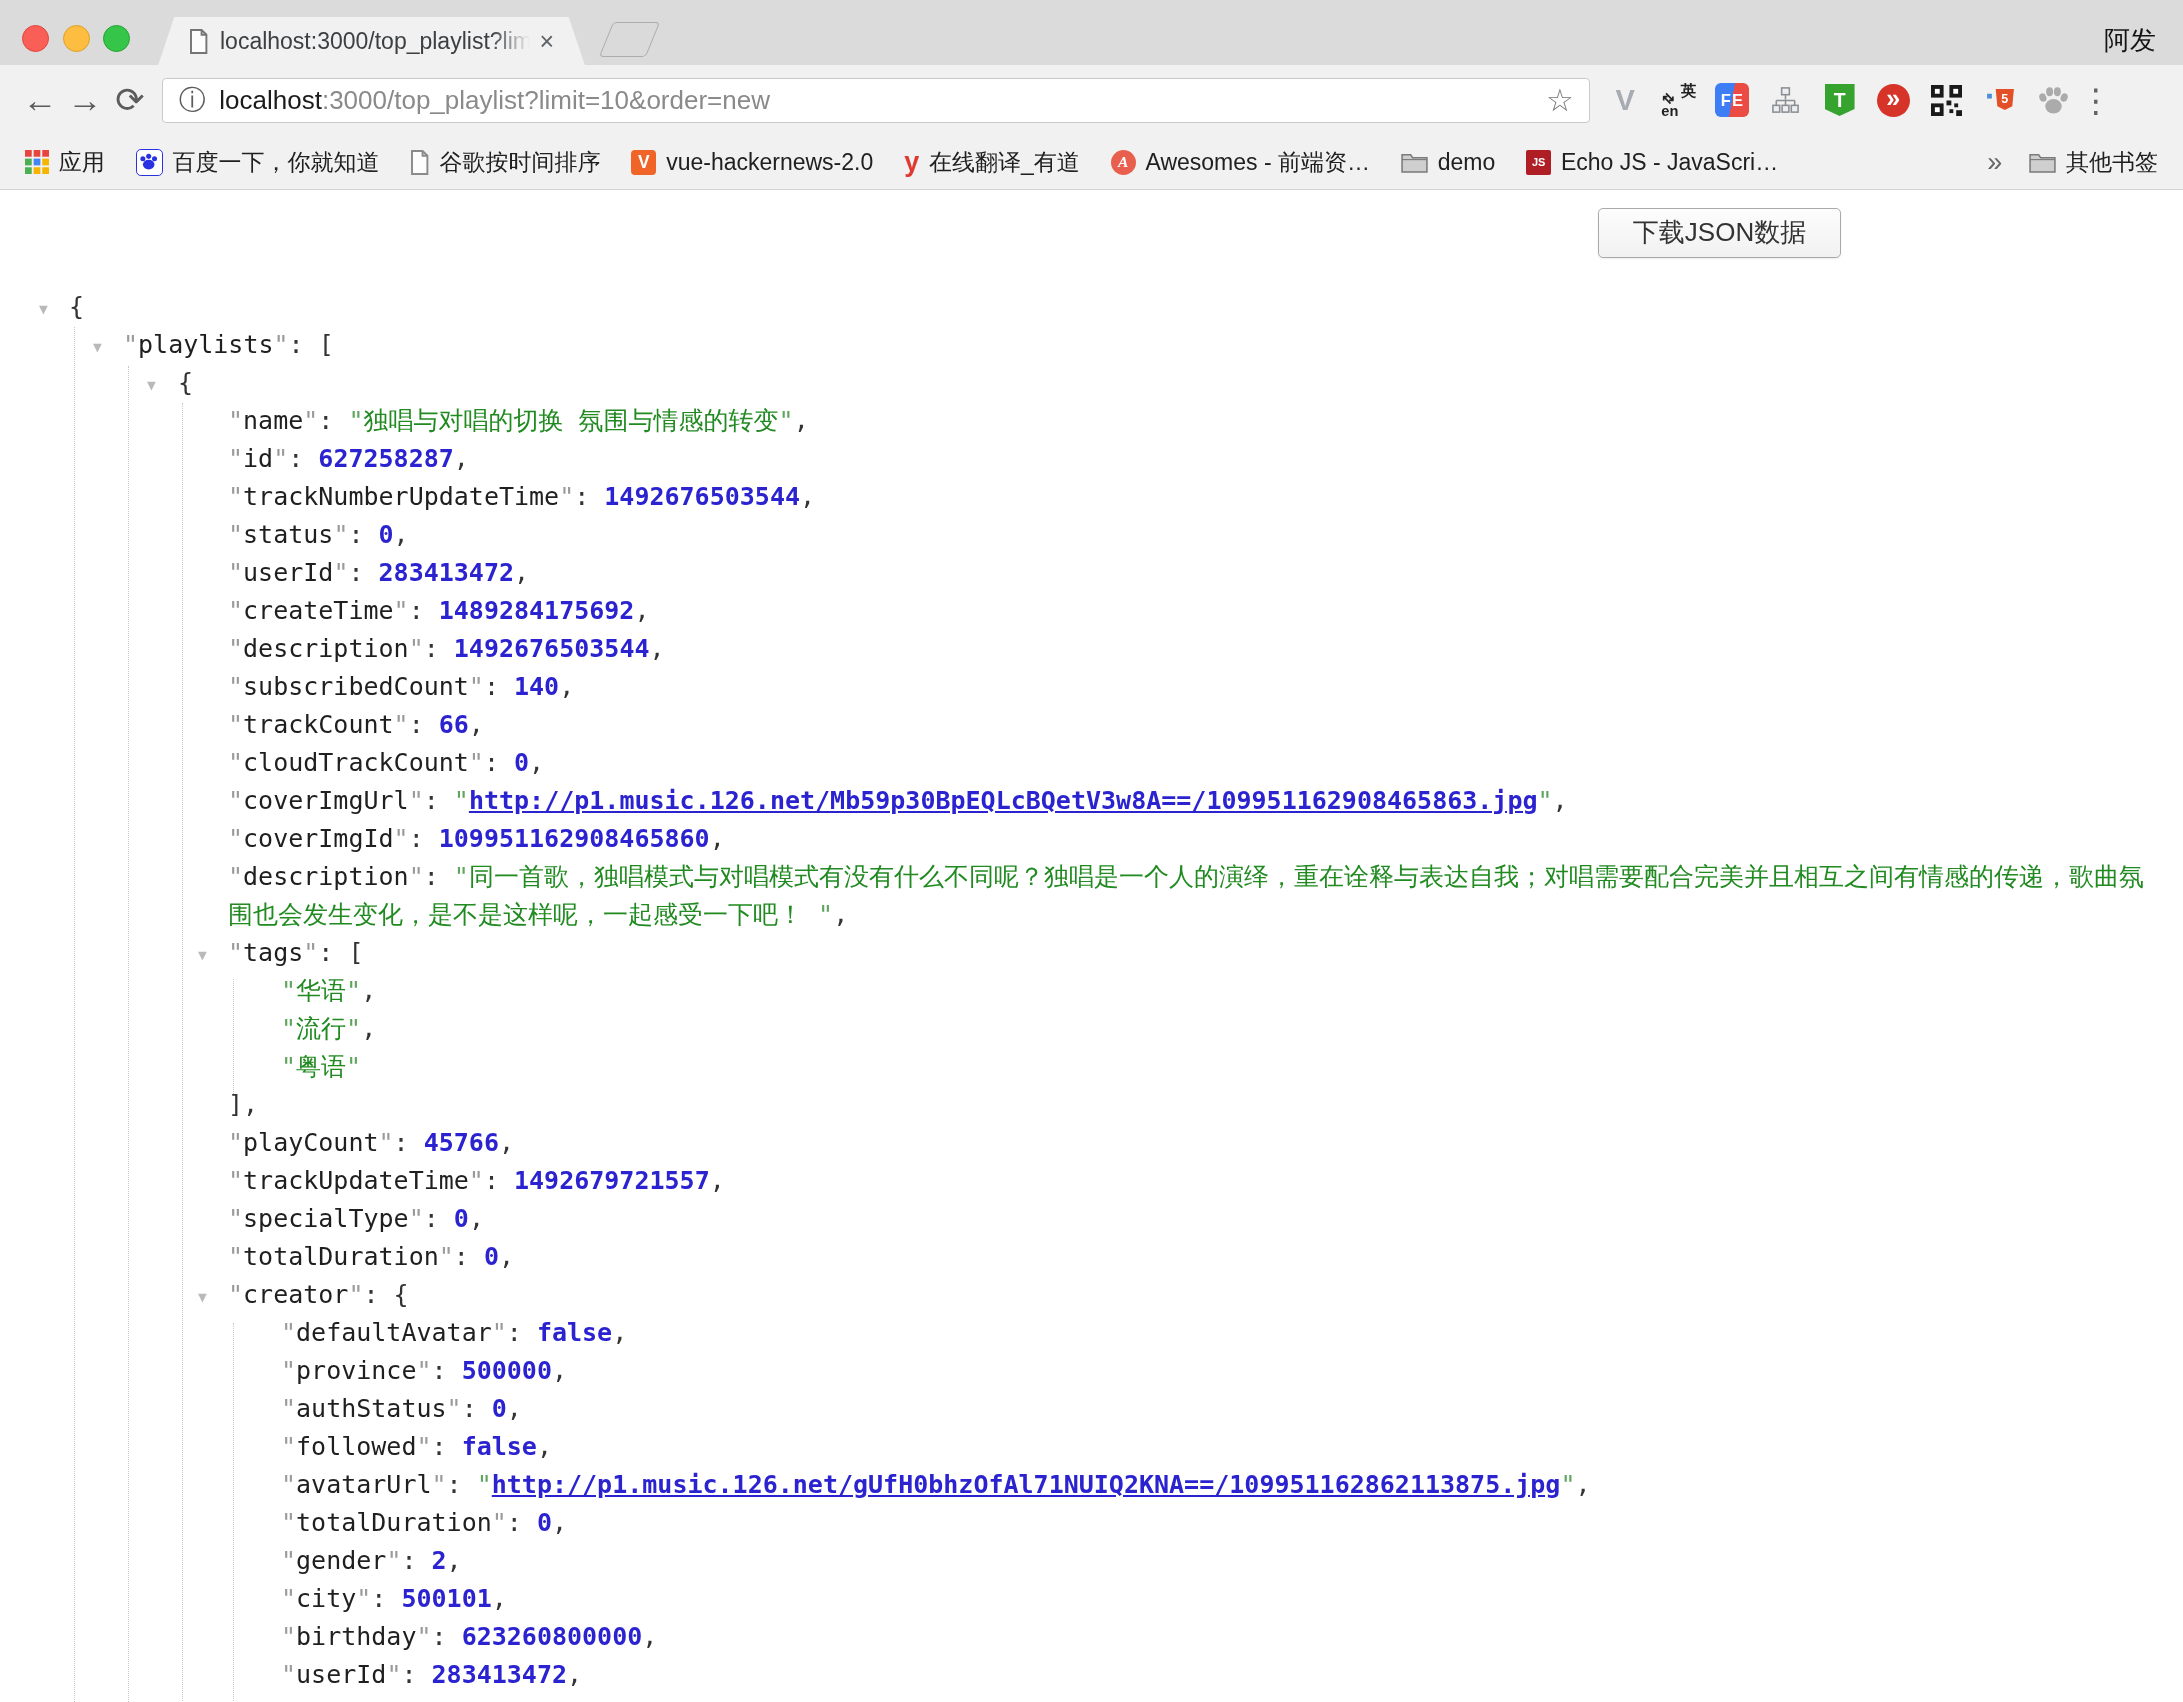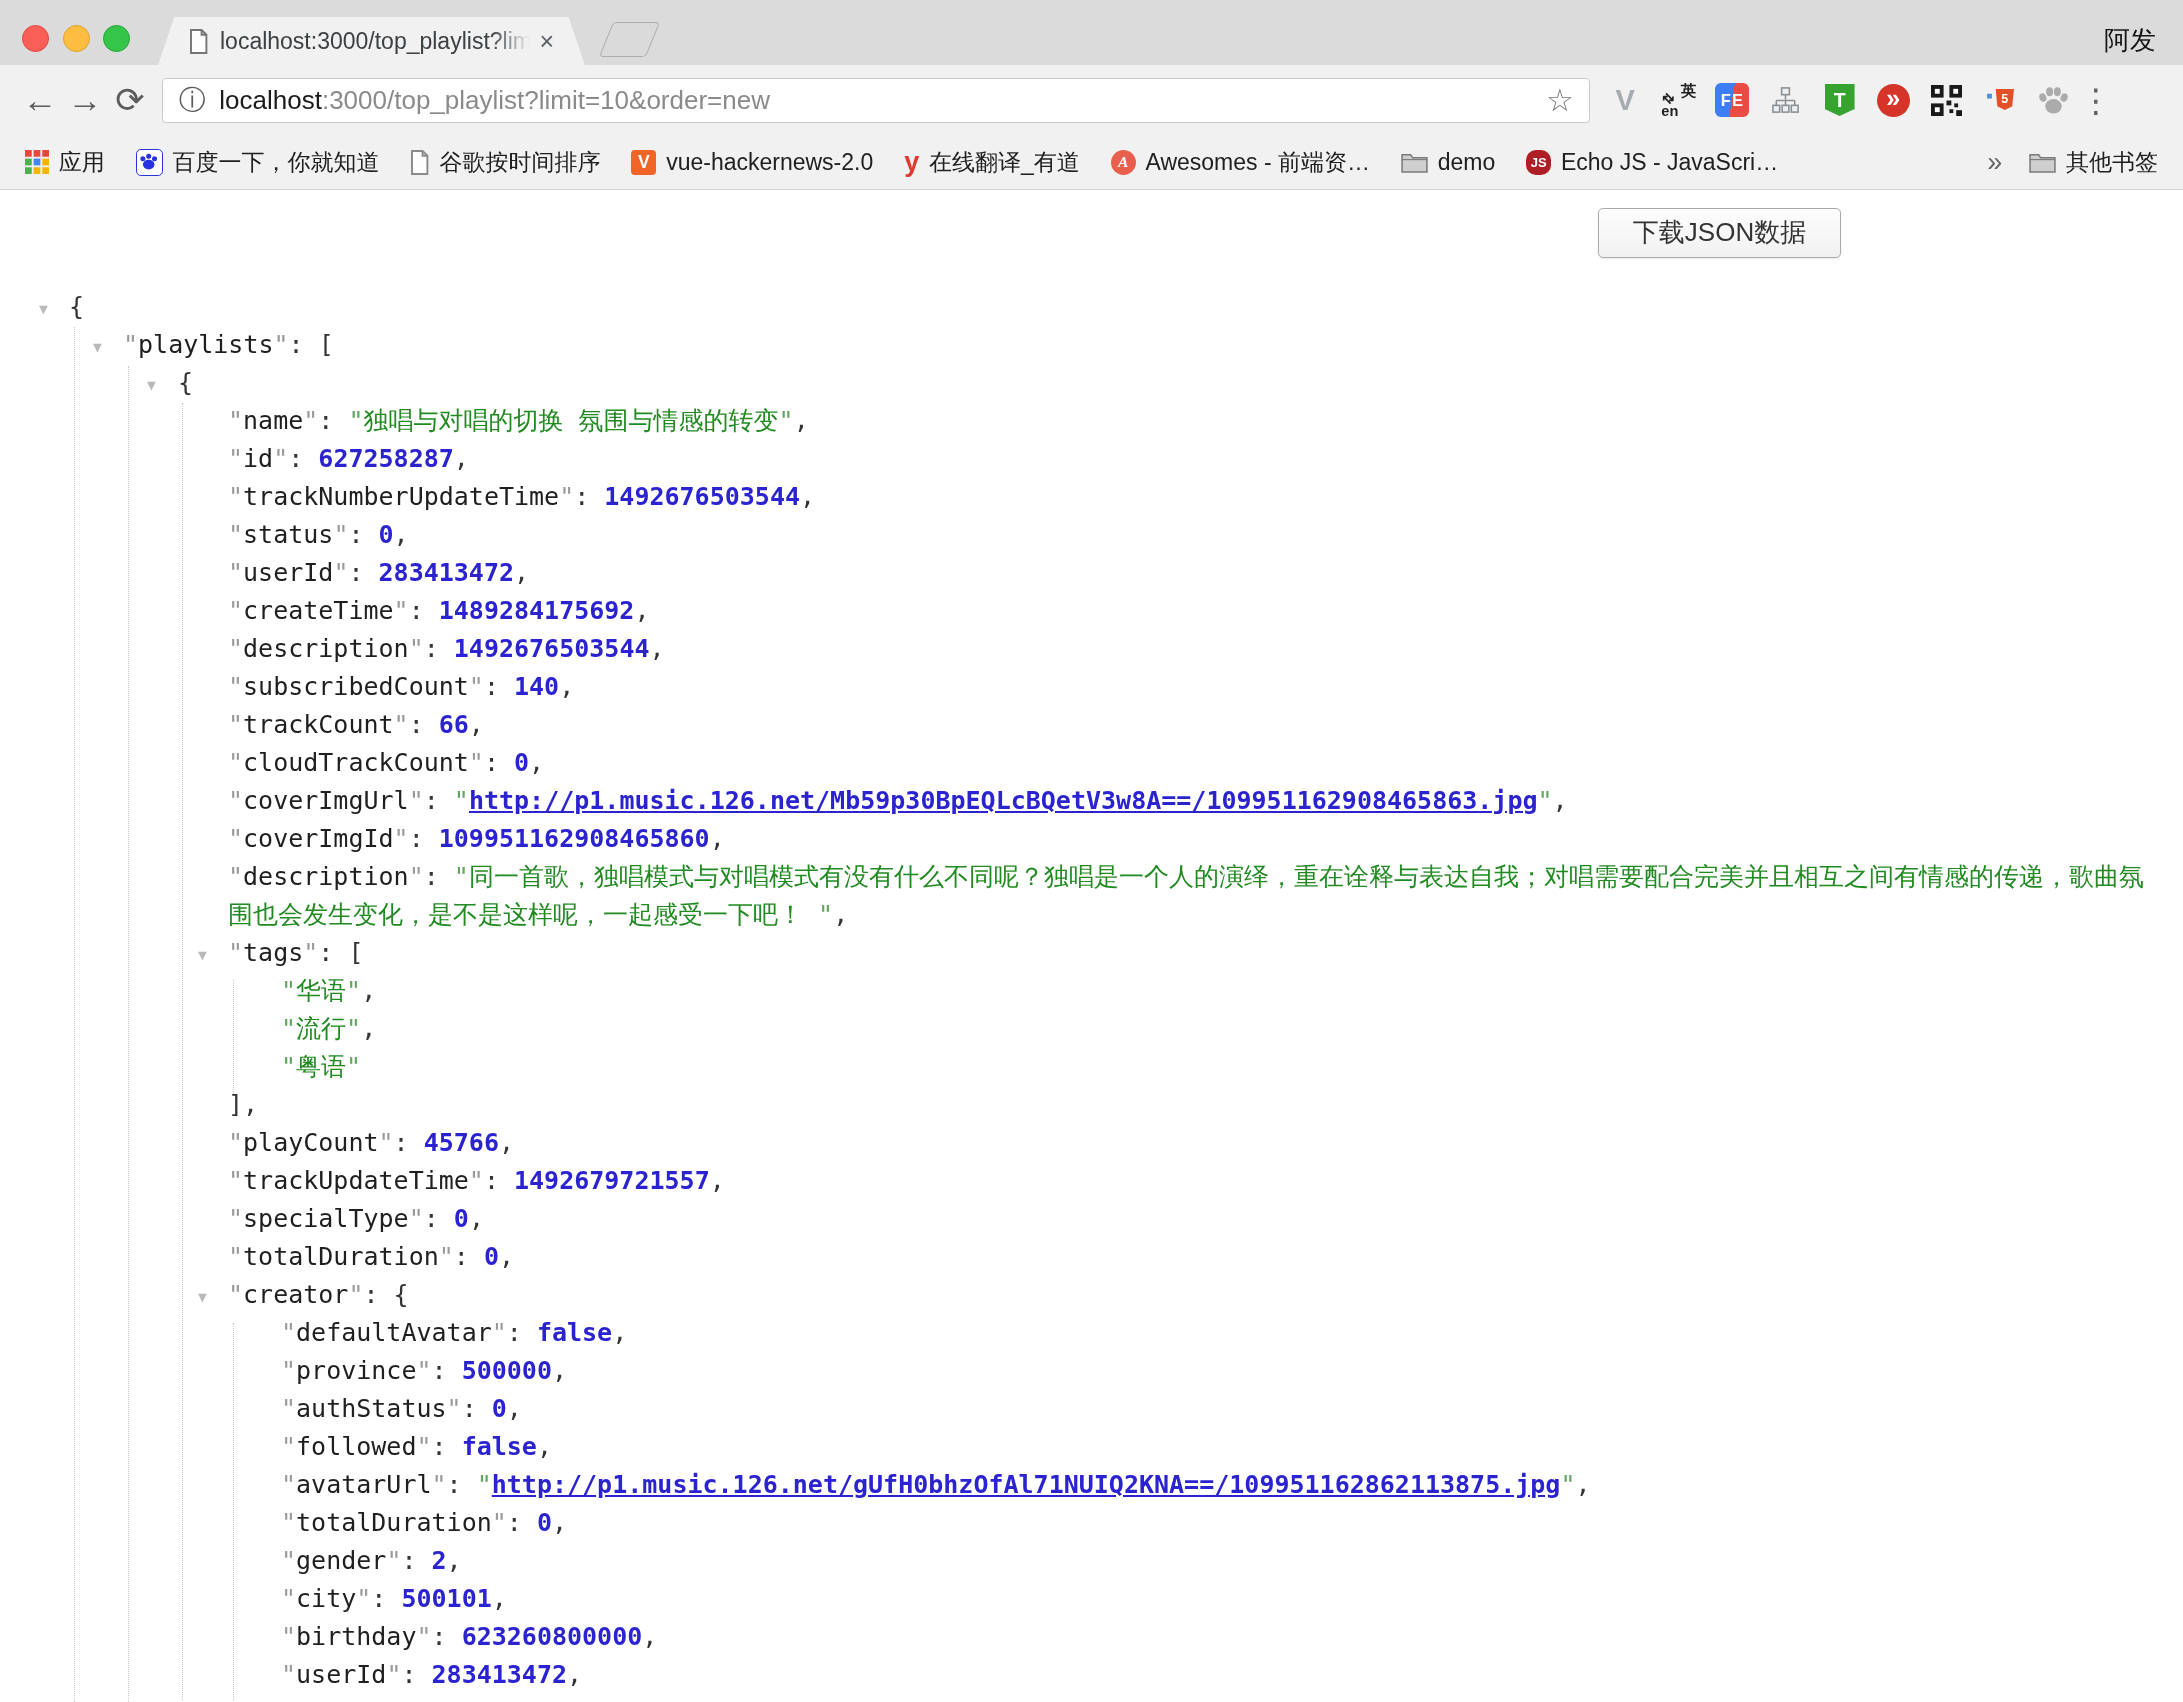--- a/index.html
+++ b/index.html
@@ -247,21 +247,21 @@
       <span>Awesomes - 前端资…</span>
     </div>
     <div class="bm">
       <svg width="27" height="22" viewBox="0 0 28 23">
         <path d="M1 4 h9 l2 3 h15 v15 h-26 z" fill="#CFCFCF" stroke="#7A7A7A" stroke-width="1.6"></path>
         <path d="M1 9 h26" stroke="#7A7A7A" stroke-width="1.2"></path>
       </svg>
       <span>demo</span>
     </div>
     <div class="bm">
-      <span class="bm-tile" style="background:#AF1E24;border-radius:10px;font-size:13px;">JS</span>
+      <span class="bm-tile" style="background:#AF1E24;border-radius:2px;font-size:11px;">JS</span>
       <span>Echo JS - JavaScri…</span>
     </div>
     <div class="bm-right">
       <span class="overflow-chevron">»</span>
       <div class="bm">
         <svg width="27" height="22" viewBox="0 0 28 23">
           <path d="M1 4 h9 l2 3 h15 v15 h-26 z" fill="#CFCFCF" stroke="#7A7A7A" stroke-width="1.6"></path>
           <path d="M1 9 h26" stroke="#7A7A7A" stroke-width="1.2"></path>
         </svg>
         <span>其他书签</span>

